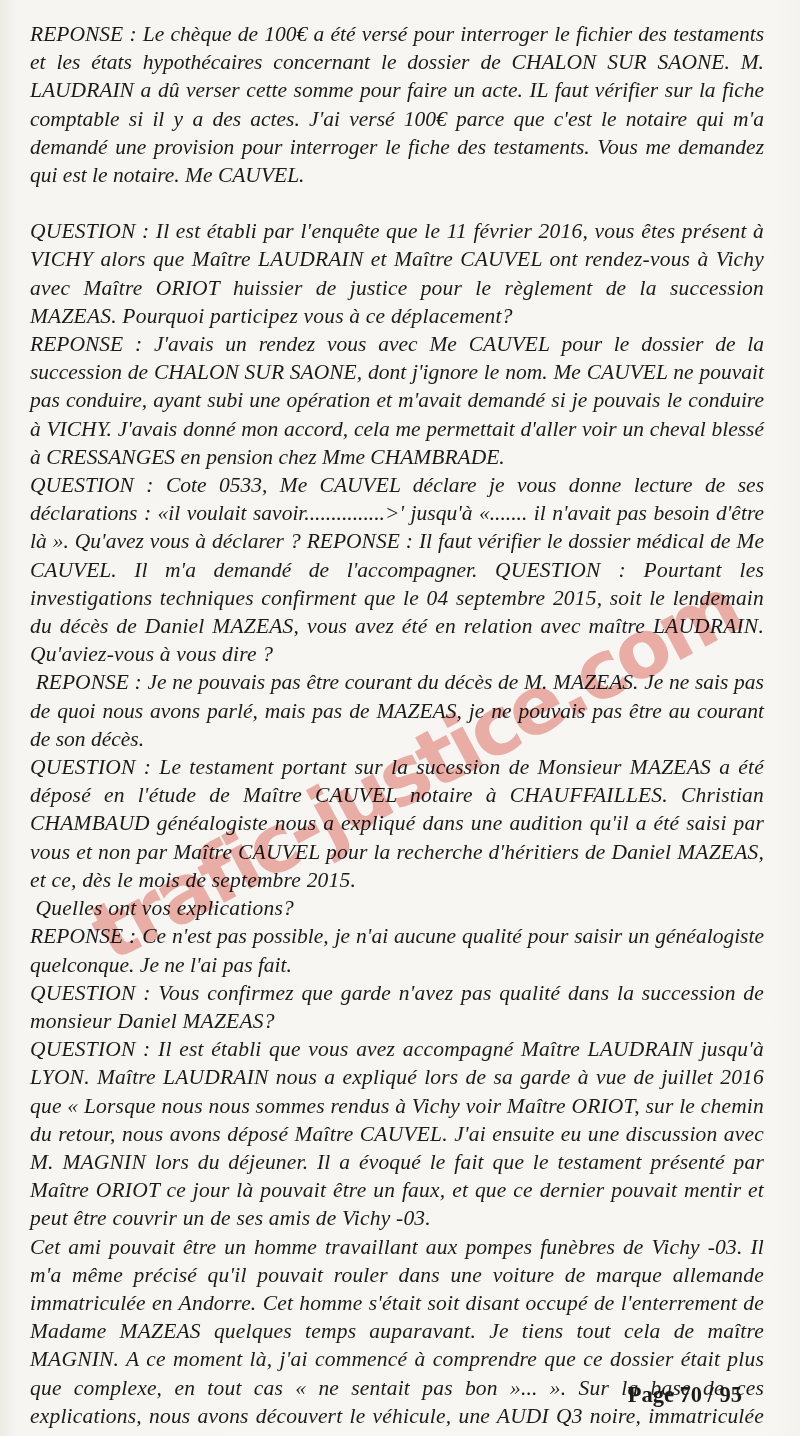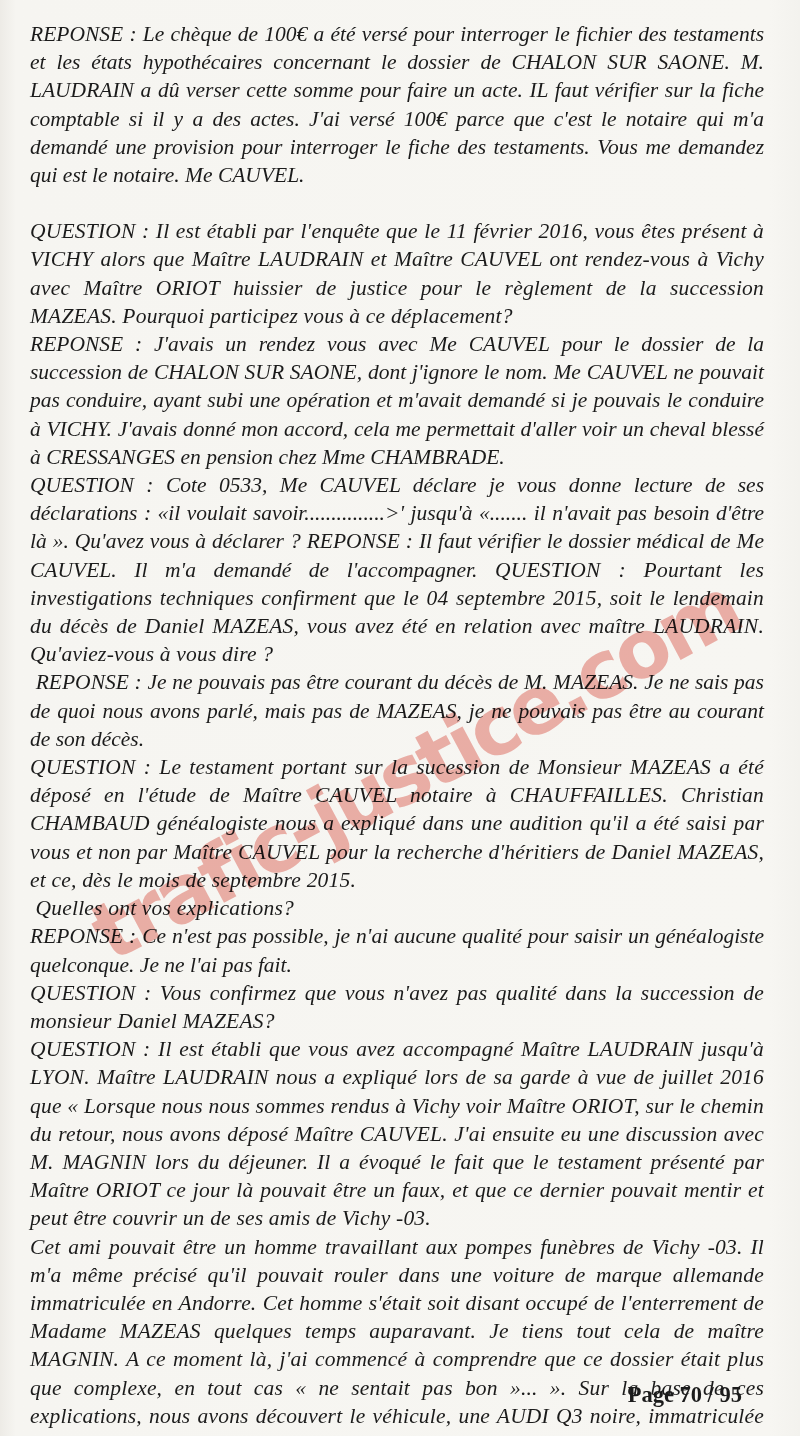--- a/index.html
+++ b/index.html
@@ -78,19 +78,19 @@
 <div class="page">
   <div class="text-block">
       <p class="para gap"><span class="seg">REPONSE : Le chèque de 100€ a été versé pour interroger le fichier des testaments et les états hypothécaires concernant le dossier de CHALON SUR SAONE. M. LAUDRAIN a dû verser cette somme pour faire un acte. IL faut vérifier sur la fiche comptable si il y a des actes. J'ai versé 100€ parce que c'est le notaire qui m'a demandé une provision pour interroger le fiche des testaments. Vous me demandez qui est le notaire. Me CAUVEL.</span></p>
       <p class="para"><span class="seg bold">QUESTION : Il est établi par l'enquête que le 11 février 2016, vous êtes présent à VICHY alors que Maître LAUDRAIN et Maître CAUVEL ont rendez-vous à Vichy avec Maître ORIOT huissier de justice pour le règlement de la succession MAZEAS. Pourquoi participez vous à ce déplacement?</span></p>
       <p class="para"><span class="seg">REPONSE : J'avais un rendez vous avec Me CAUVEL pour le dossier de la succession de CHALON SUR SAONE, dont j'ignore le nom. Me CAUVEL ne pouvait pas conduire, ayant subi une opération et m'avait demandé si je pouvais le conduire à VICHY. J'avais donné mon accord, cela me permettait d'aller voir un cheval blessé à CRESSANGES en pension chez Mme CHAMBRADE.</span></p>
       <p class="para"><span class="seg">QUESTION : Cote 0533, Me CAUVEL déclare je vous donne lecture de ses déclarations : «il voulait savoir...............&gt;' jusqu'à «....... il n'avait pas besoin d'être là ». Qu'avez vous à déclarer ? REPONSE : Il faut vérifier le dossier médical de Me CAUVEL. Il m'a demandé de l'accompagner. </span><span class="seg bold">QUESTION : Pourtant les investigations techniques confirment que le 04 septembre 2015, soit le lendemain du décès de Daniel MAZEAS, vous avez été en relation avec maître LAUDRAIN. Qu'aviez-vous à vous dire ?</span></p>
       <p class="para"><span class="seg">&nbsp;REPONSE : Je ne pouvais pas être courant du décès de M. MAZEAS. Je ne sais pas de quoi nous avons parlé, mais pas de MAZEAS, je ne pouvais pas être au courant de son décès.</span></p>
       <p class="para"><span class="seg bold">QUESTION : Le testament portant sur la sucession de Monsieur MAZEAS a été déposé en l'étude de Maître CAUVEL notaire à CHAUFFAILLES. Christian CHAMBAUD généalogiste nous a expliqué dans une audition qu'il a été saisi par vous et non par Maître CAUVEL pour la recherche d'héritiers de Daniel MAZEAS, et ce, dès le mois de septembre 2015.</span></p>
       <p class="para"><span class="seg bold">&nbsp;Quelles ont vos explications?</span></p>
       <p class="para"><span class="seg">REPONSE : Ce n'est pas possible, je n'ai aucune qualité pour saisir un généalogiste quelconque. Je ne l'ai pas fait.</span></p>
-      <p class="para"><span class="seg bold">QUESTION : Vous confirmez que vous n'avez pas qualité dans la succession de monsieur Daniel MAZEAS?</span></p>
+      <p class="para"><span class="seg bold">QUESTION : Vous confirmez que garde n'avez pas qualité dans la succession de monsieur Daniel MAZEAS?</span></p>
       <p class="para"><span class="seg bold">QUESTION : Il est établi que vous avez accompagné Maître LAUDRAIN jusqu'à LYON. Maître LAUDRAIN nous a expliqué lors de sa garde à vue de juillet 2016 que « Lorsque nous nous sommes rendus à Vichy voir Maître ORIOT, sur le chemin du retour, nous avons déposé Maître CAUVEL. J'ai ensuite eu une discussion avec M. MAGNIN lors du déjeuner. Il a évoqué le fait que le testament présenté par Maître ORIOT ce jour là pouvait être un faux, et que ce dernier pouvait mentir et peut être couvrir un de ses amis de Vichy -03.</span></p>
       <p class="para"><span class="seg bold">Cet ami pouvait être un homme travaillant aux pompes funèbres de Vichy -03. Il m'a même précisé qu'il pouvait rouler dans une voiture de marque allemande immatriculée en Andorre. Cet homme s'était soit disant occupé de l'enterrement de Madame MAZEAS quelques temps auparavant. Je tiens tout cela de maître MAGNIN. A ce moment là, j'ai commencé à comprendre que ce dossier était plus que complexe, en tout cas « ne sentait pas bon »... ». Sur la base de ces explications, nous avons découvert le véhicule, une AUDI Q3 noire, immatriculée en Andorre, appartenant à une société dont Sébastien BOUSSEL est le gérant. Maître LAUDRAIN a donc dit vrai. Expliquez-nous quand et comment Sébastien BOUSSEL vous a informé du décès de Daniel MAZEAS ?</span></p>
     </div>
   <div class="watermark" style="color: rgb(228, 105, 94);">trafic-justice.com</div>
   <div class="footer">Page 70 / 95</div>
 </div>
 
 </body></html>

